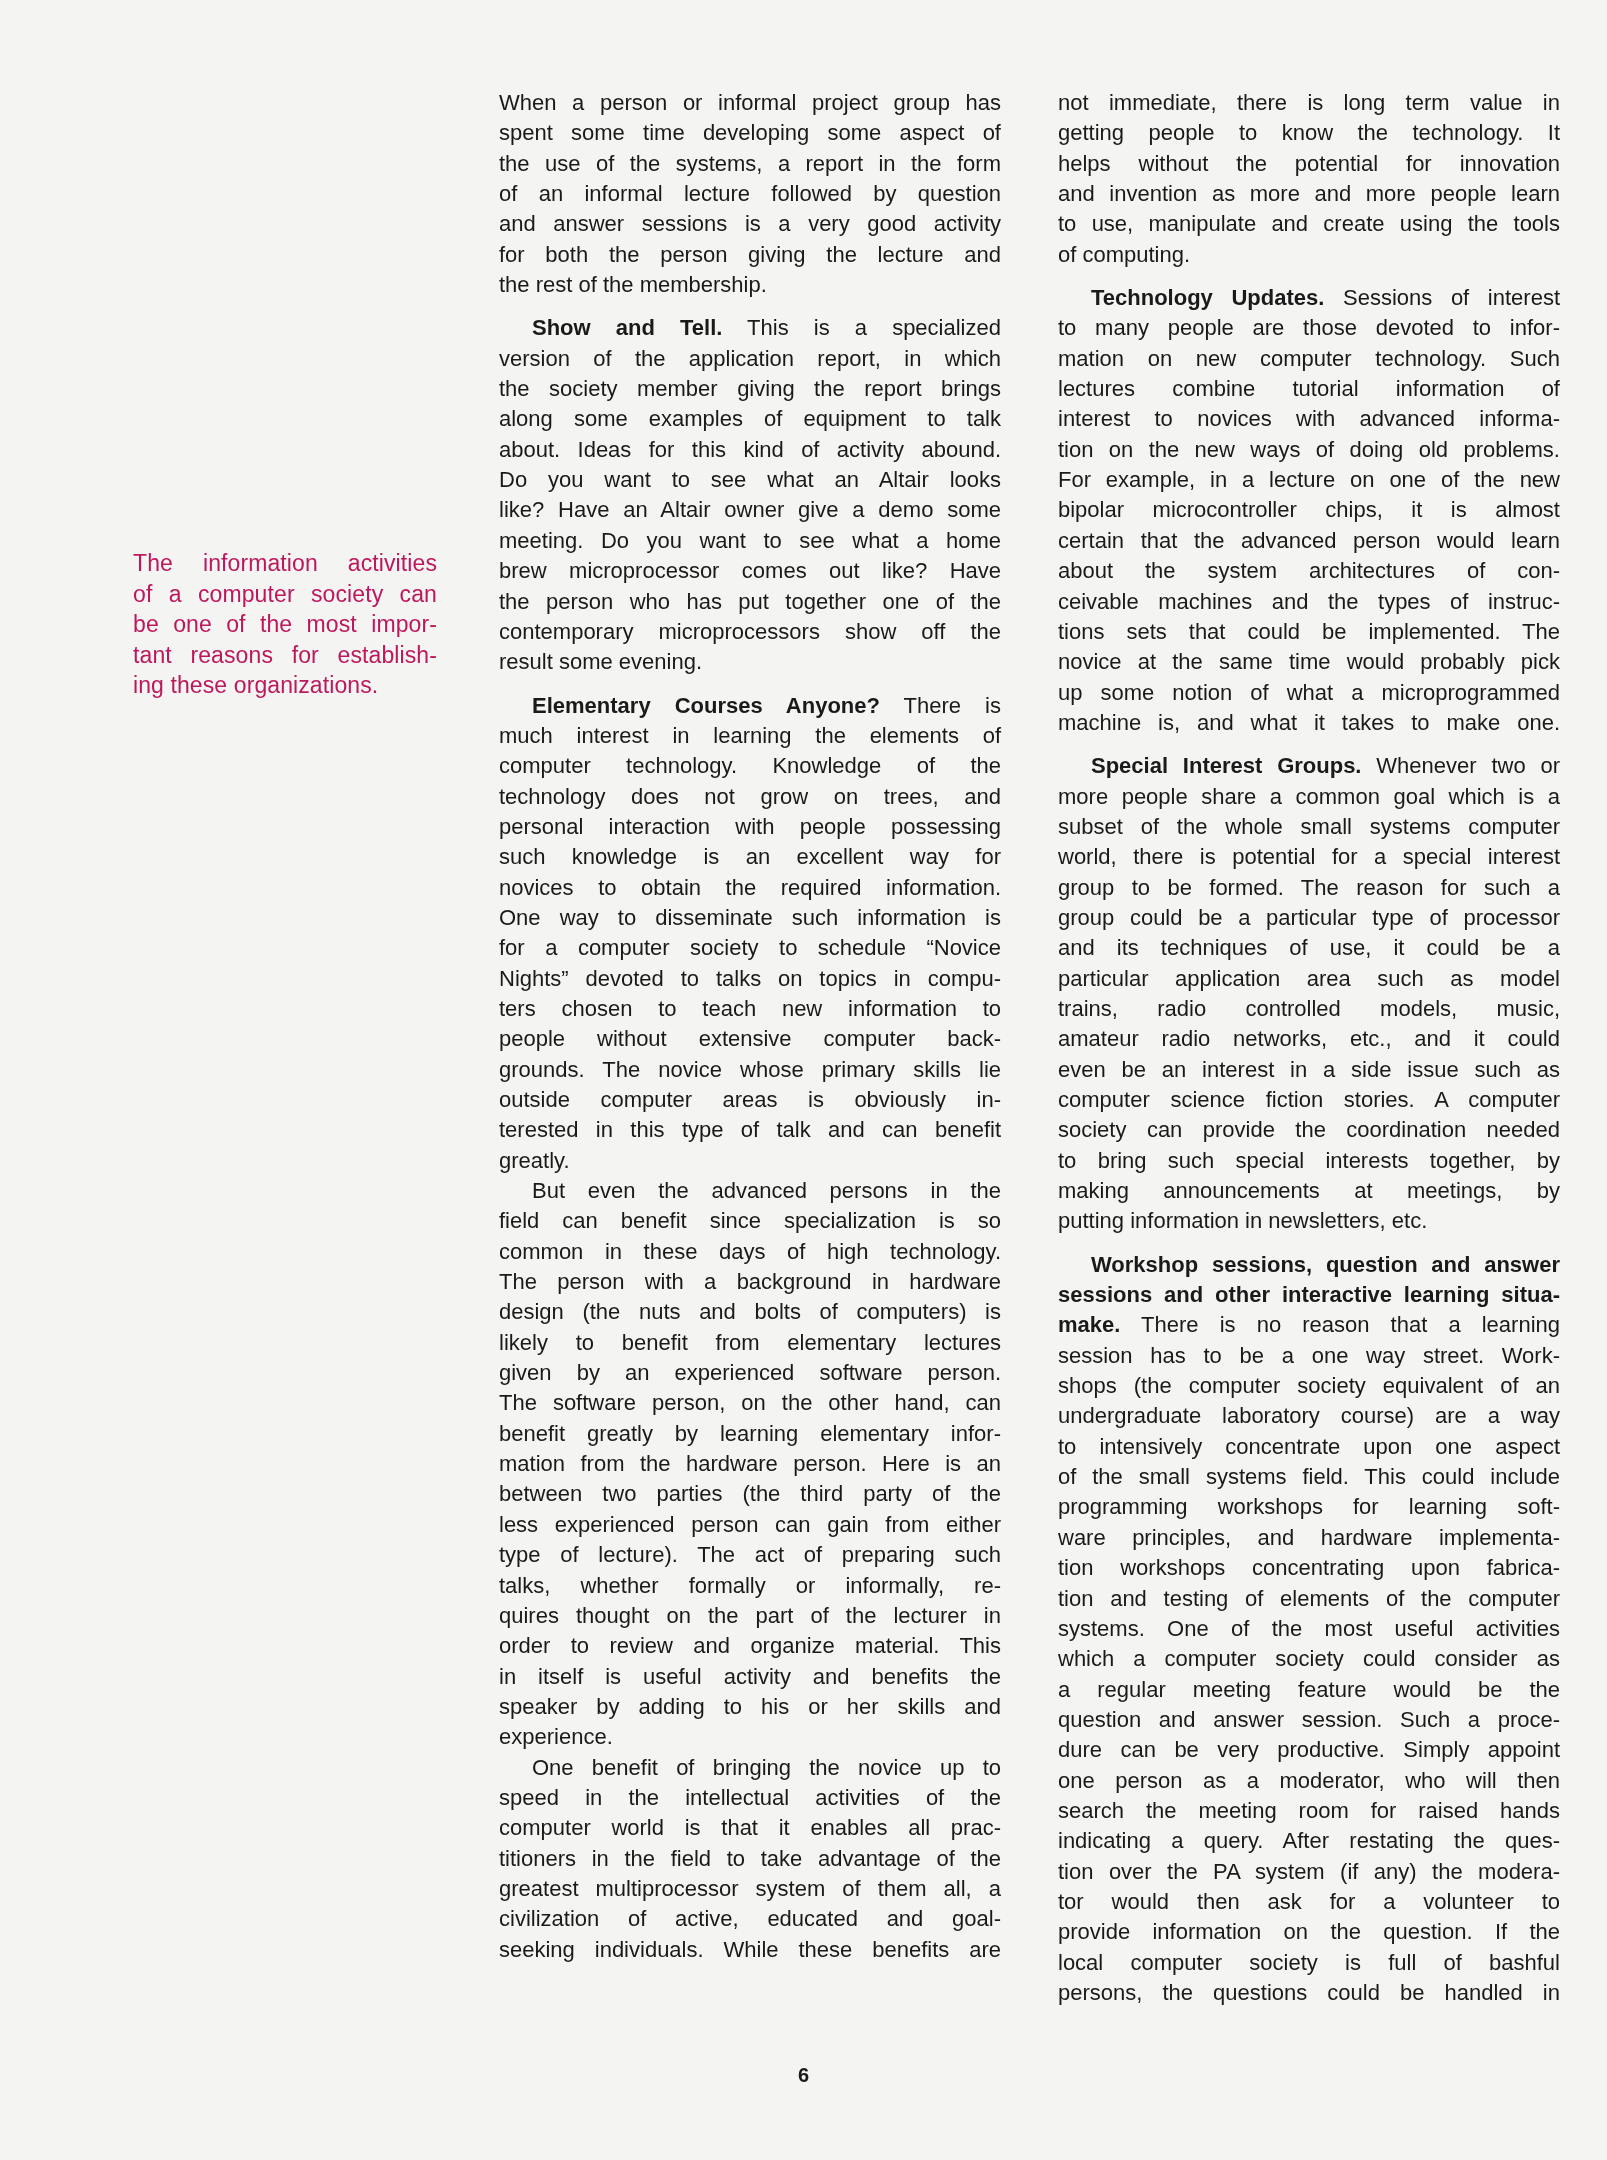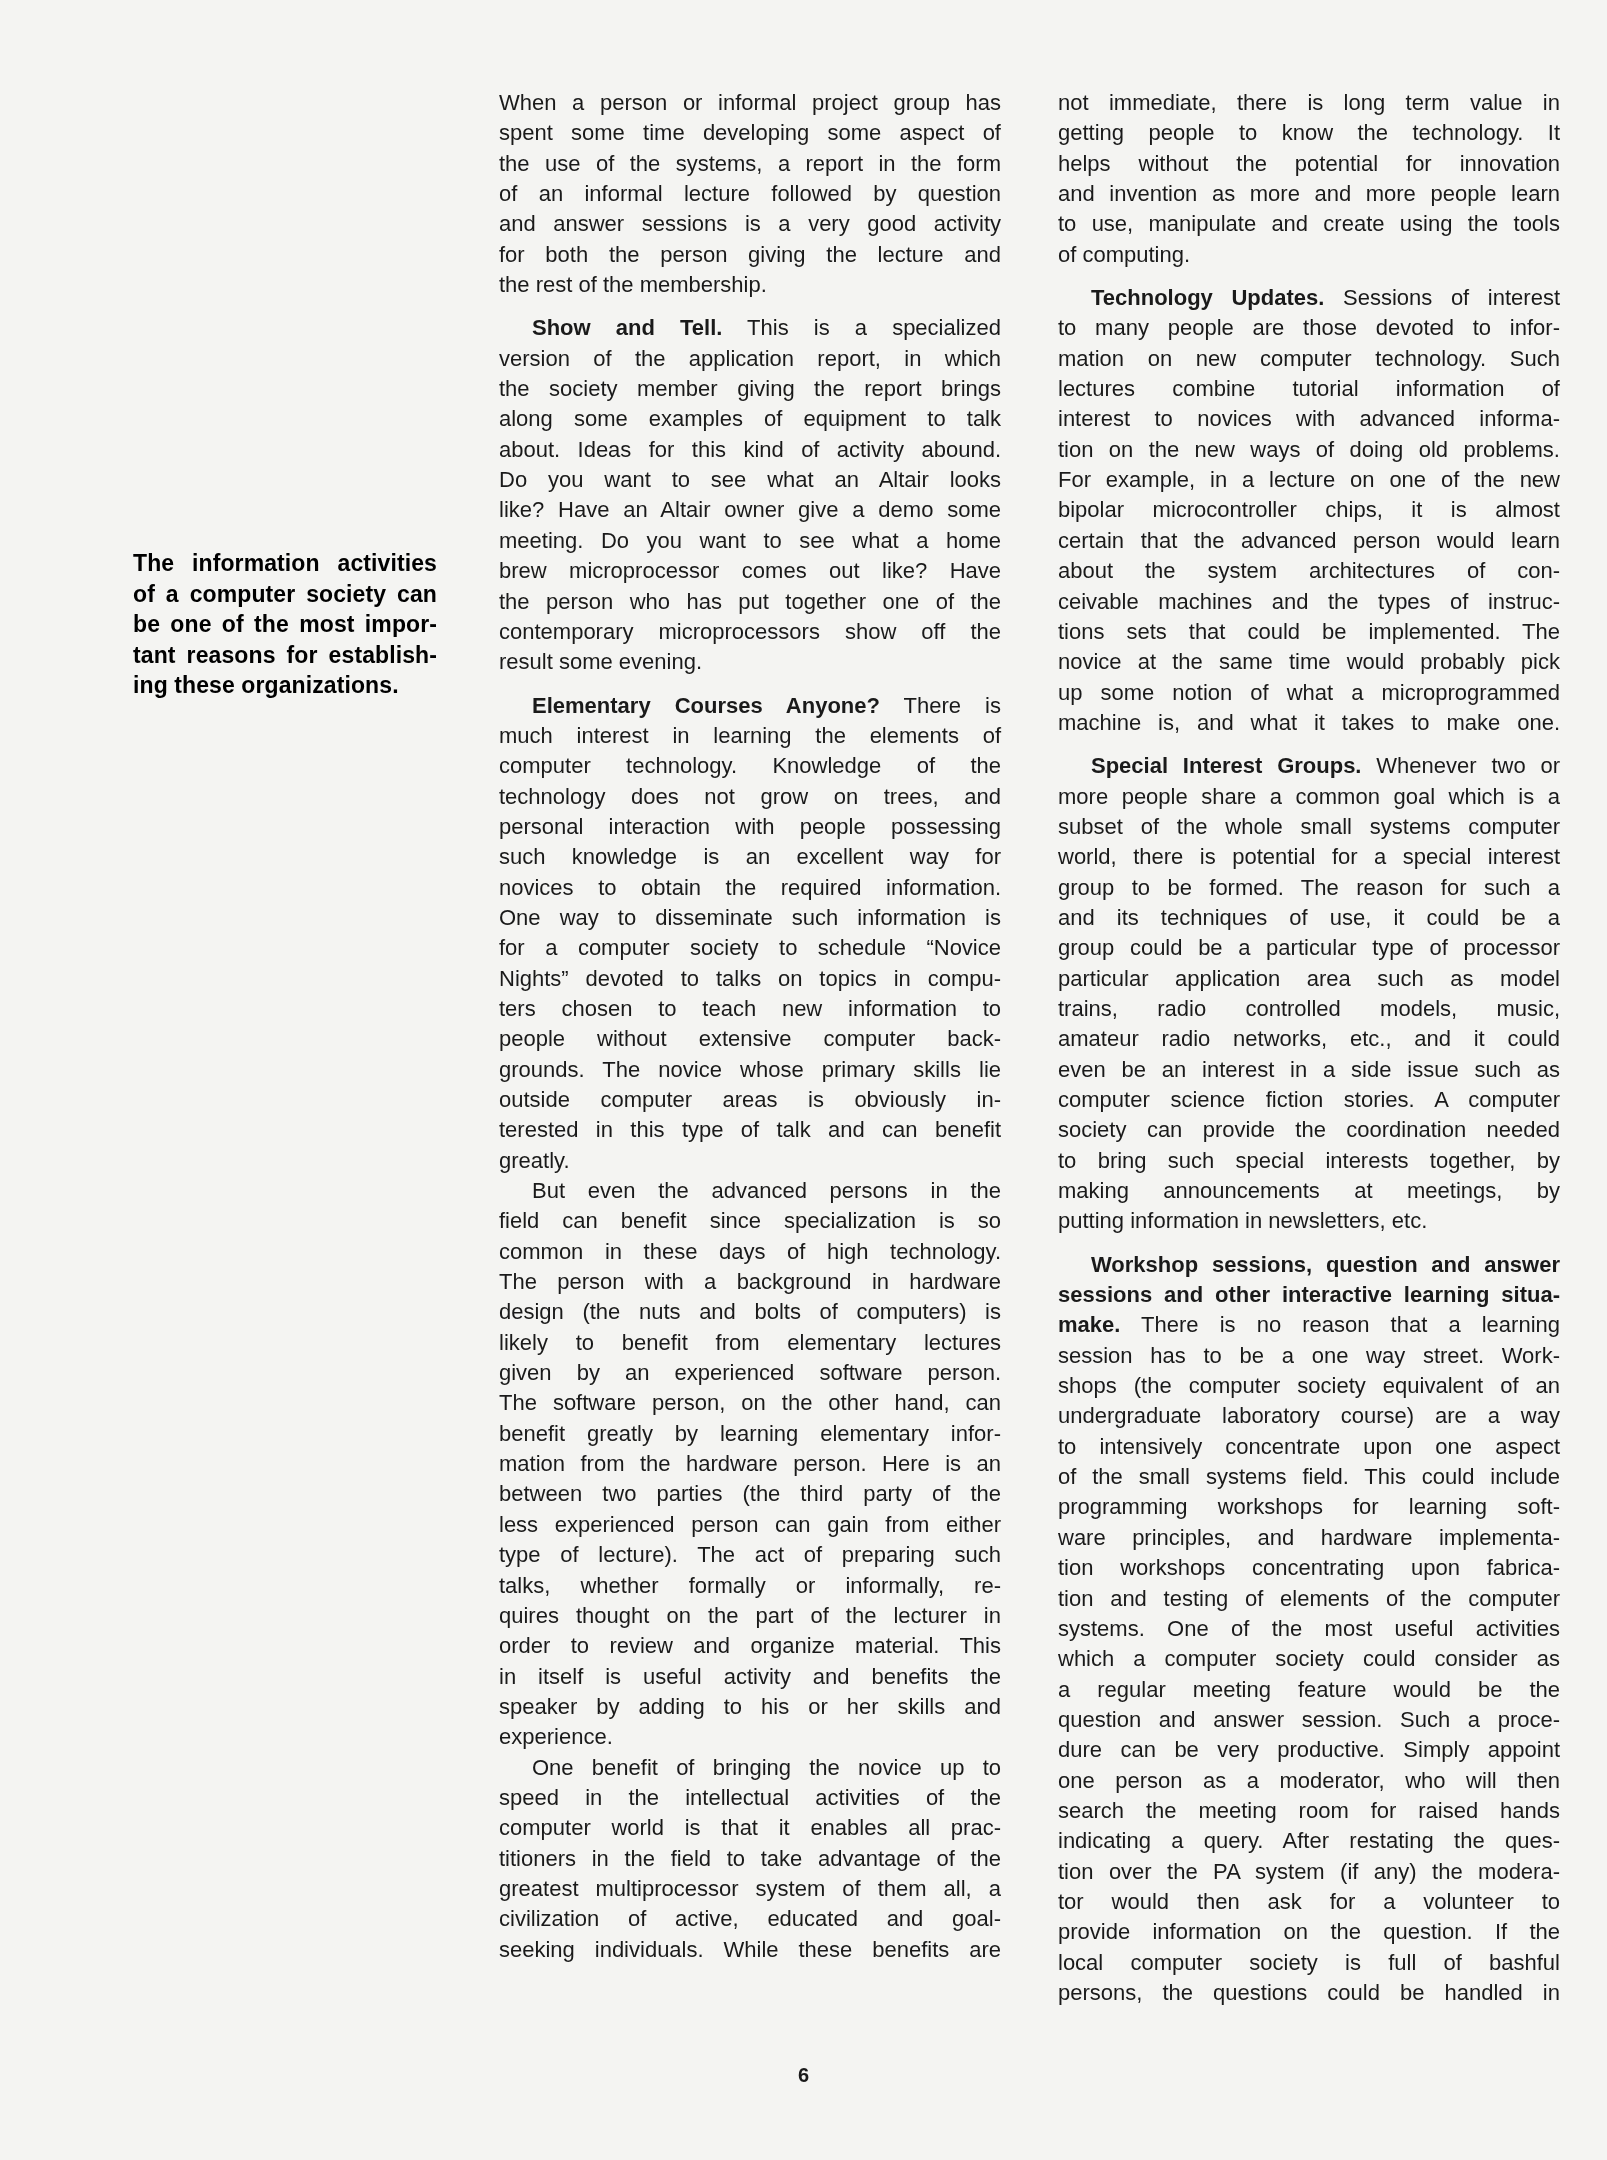--- a/index.html
+++ b/index.html
@@ -11,26 +11,26 @@
       overflow: hidden;
       color: #1a1a1a;
       font-family: "Liberation Sans", "DejaVu Sans", sans-serif;
     }
     .page { position: absolute; inset: 0; }
     .sidebar-quote {
       position: absolute;
       left: 133px;
       top: 548px;
       width: 304px;
-      font-weight: bold;
+      font-weight: normal;
       font-size: 23px;
       line-height: 30.5px;
       text-align: justify;
       letter-spacing: 0.1px;
-      color: #000000;
+      color: #be185d;
     }
     .column {
       position: absolute;
       top: 88px;
       width: 502px;
       font-size: 22px;
       line-height: 30.35px;
       text-align: justify;
       hyphens: manual;
     }
@@ -171,22 +171,22 @@
       <span class="line">up some notion of what a microprogrammed</span>
       <span class="line">machine is, and what it takes to make one.</span>
     </div>
 
     <div class="para gap">
       <span class="line indent"><b class="lead">Special Interest Groups.</b> <span>Whenever two or</span></span>
       <span class="line">more people share a common goal which is a</span>
       <span class="line">subset of the whole small systems computer</span>
       <span class="line">world, there is potential for a special interest</span>
       <span class="line">group to be formed. The reason for such a</span>
+      <span class="line">group could be a particular type of processor</span>
       <span class="line">and its techniques of use, it could be a</span>
-      <span class="line">group could be a particular type of processor</span>
       <span class="line">particular application area such as model</span>
       <span class="line">trains, radio controlled models, music,</span>
       <span class="line">amateur radio networks, etc., and it could</span>
       <span class="line">even be an interest in a side issue such as</span>
       <span class="line">computer science fiction stories. A computer</span>
       <span class="line">society can provide the coordination needed</span>
       <span class="line">to bring such special interests together, by</span>
       <span class="line">making announcements at meetings, by</span>
       <span class="line last">putting information in newsletters, etc.</span>
     </div>

